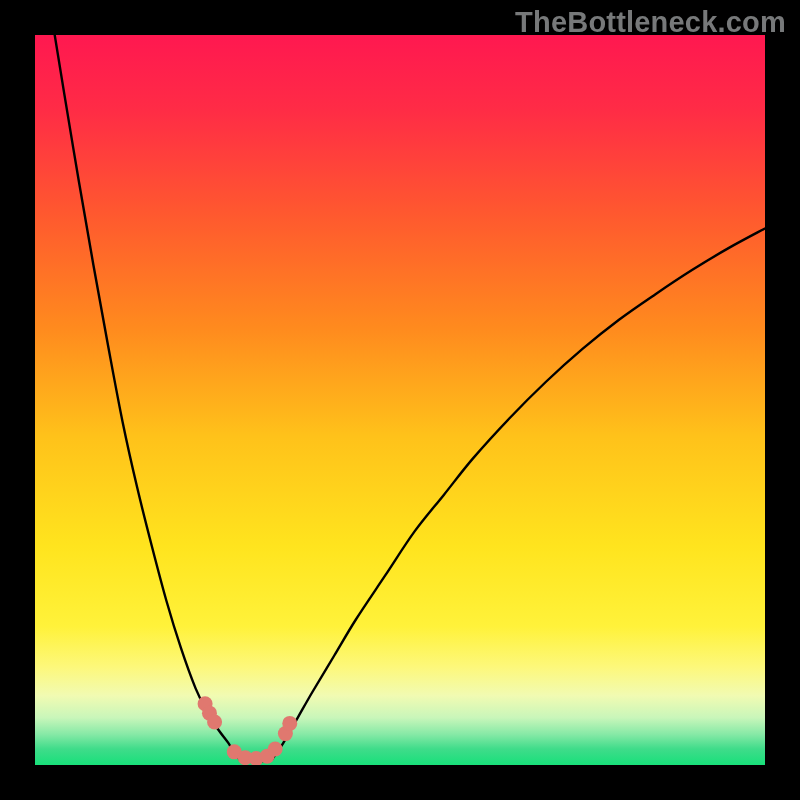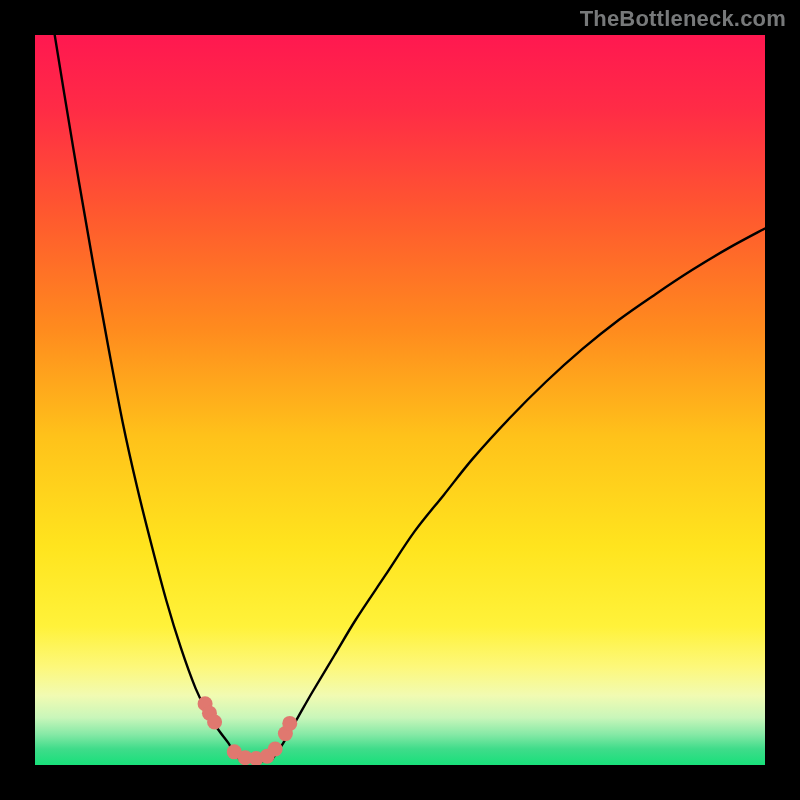--- a/index.html
+++ b/index.html
@@ -29,21 +29,21 @@
   .plot svg {
     position: absolute;
     left: 0;
     top: 0;
   }
   .watermark {
     position: absolute;
     top: 6px;
     right: 14px;
     font-family: Arial, Helvetica, sans-serif;
-    font-size: 22px;
+    font-size: 29px;
     font-weight: 600;
     color: #77797a;
     letter-spacing: 0.2px;
     user-select: none;
   }
 </style>
 </head>
 <body>
 
 <div class="frame">

